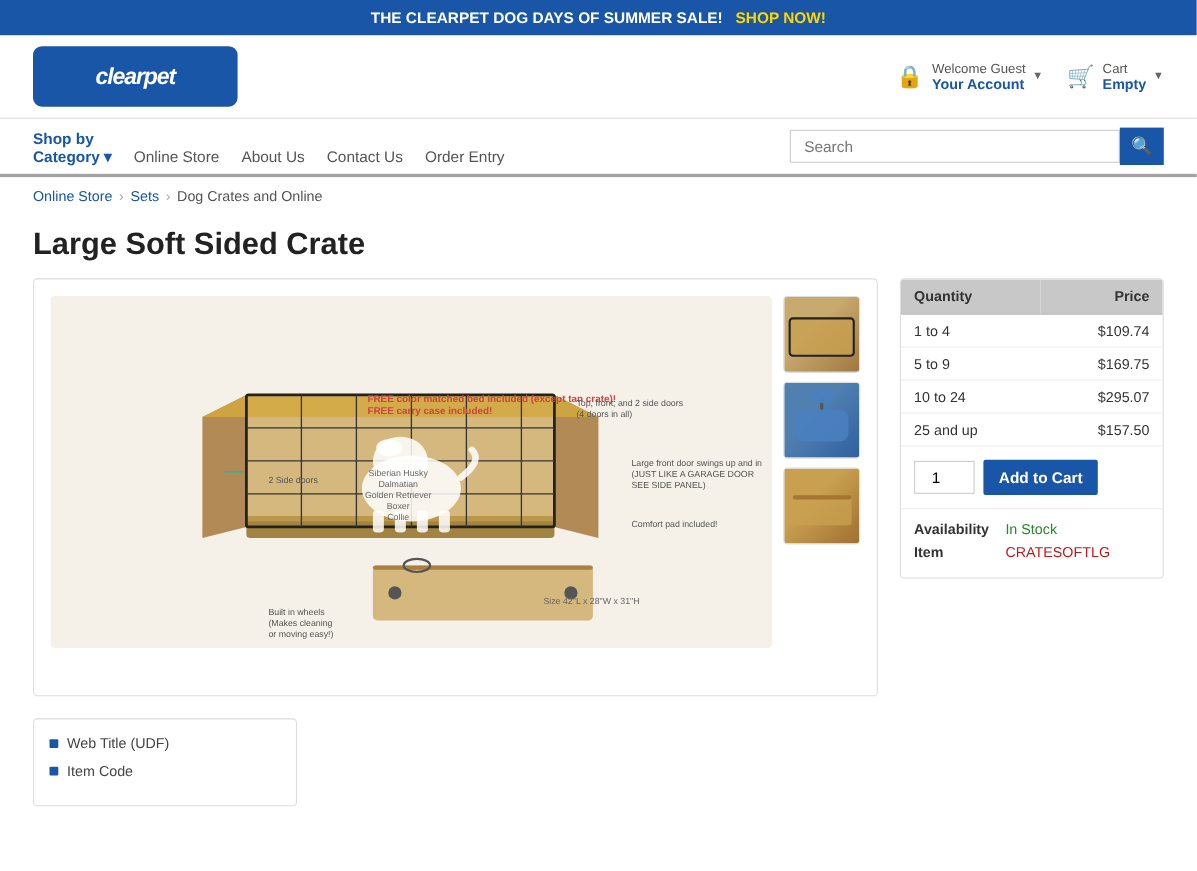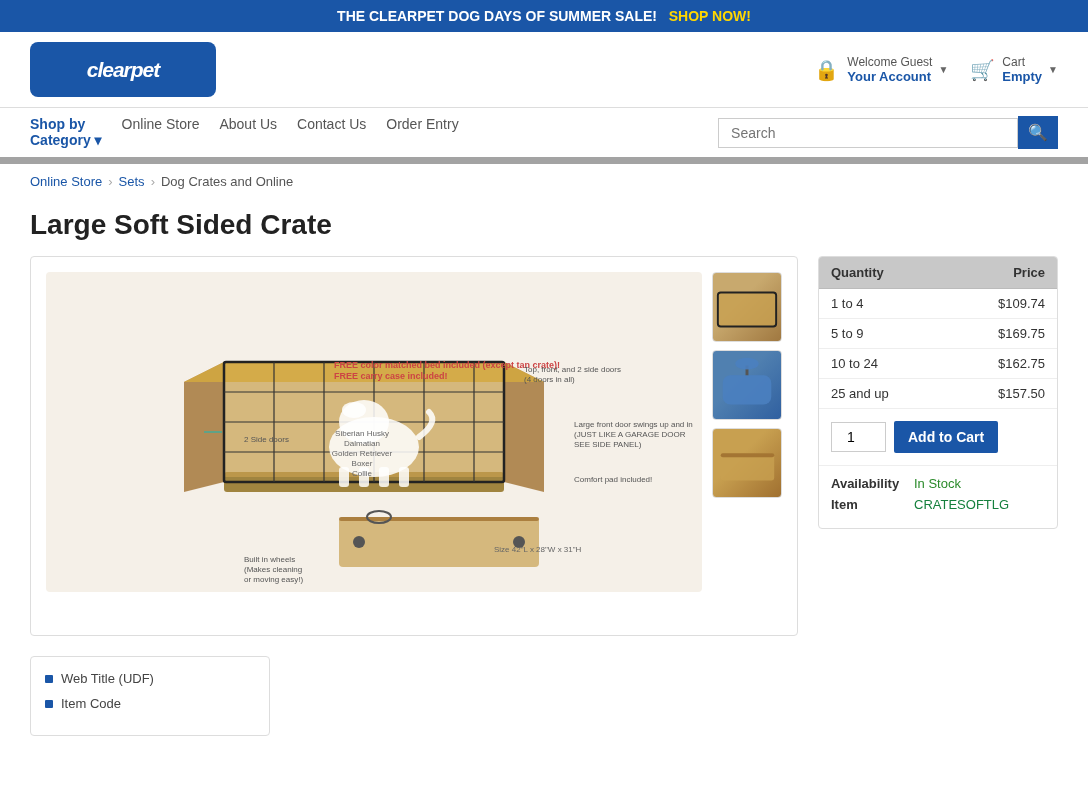--- a/index.html
+++ b/index.html
@@ -72,23 +72,23 @@
       color: #888;
     }
     .dropdown-arrow {
       font-size: 10px;
       color: #666;
     }
 
     
     #nav {
       display: flex;
-      align-items: flex-start;
+      align-items: flex-end;
       padding: 8px 30px;
-      border-bottom: 7px solid #a3a3a3;
+      border-bottom: 3px solid #a3a3a3;
       gap: 20px;
     }
     .nav-shop-by {
       color: #1a56a7;
       font-weight: bold;
       cursor: pointer;
       font-size: 14px;
       white-space: nowrap;
     }
     .nav-link {
@@ -258,21 +258,21 @@
       border-top: 1px solid #eee;
     }
     .avail-row {
       display: flex;
       gap: 8px;
       margin-bottom: 6px;
       font-size: 13px;
       align-items: flex-start;
     }
     .avail-label { font-weight: bold; min-width: 75px; }
-    .avail-value { color: #15803d; }
+    .avail-value { color: #b91c1c; }
     .in-stock { color: #2a8a2a; }
 
     
     #lower-content {
       display: flex;
       gap: 20px;
       padding: 0 30px 20px;
     }
     #description-panel {
       flex: 1;
@@ -486,21 +486,21 @@
       <tr>
             <td>1 to 4</td>
             <td>$109.74</td>
           </tr>
           <tr>
             <td>5 to 9</td>
             <td>$169.75</td>
           </tr>
           <tr>
             <td>10 to 24</td>
-            <td>$162.75</td>
+            <td>$295.07</td>
           </tr>
           <tr>
             <td>25 and up</td>
             <td>$157.50</td>
           </tr>
         </tbody>
     </table>
     <div class="add-to-cart-row">
       <input id="qty-input" type="number" value="1" min="1" style="">
       <button id="add-to-cart-btn">Add to Cart</button>

